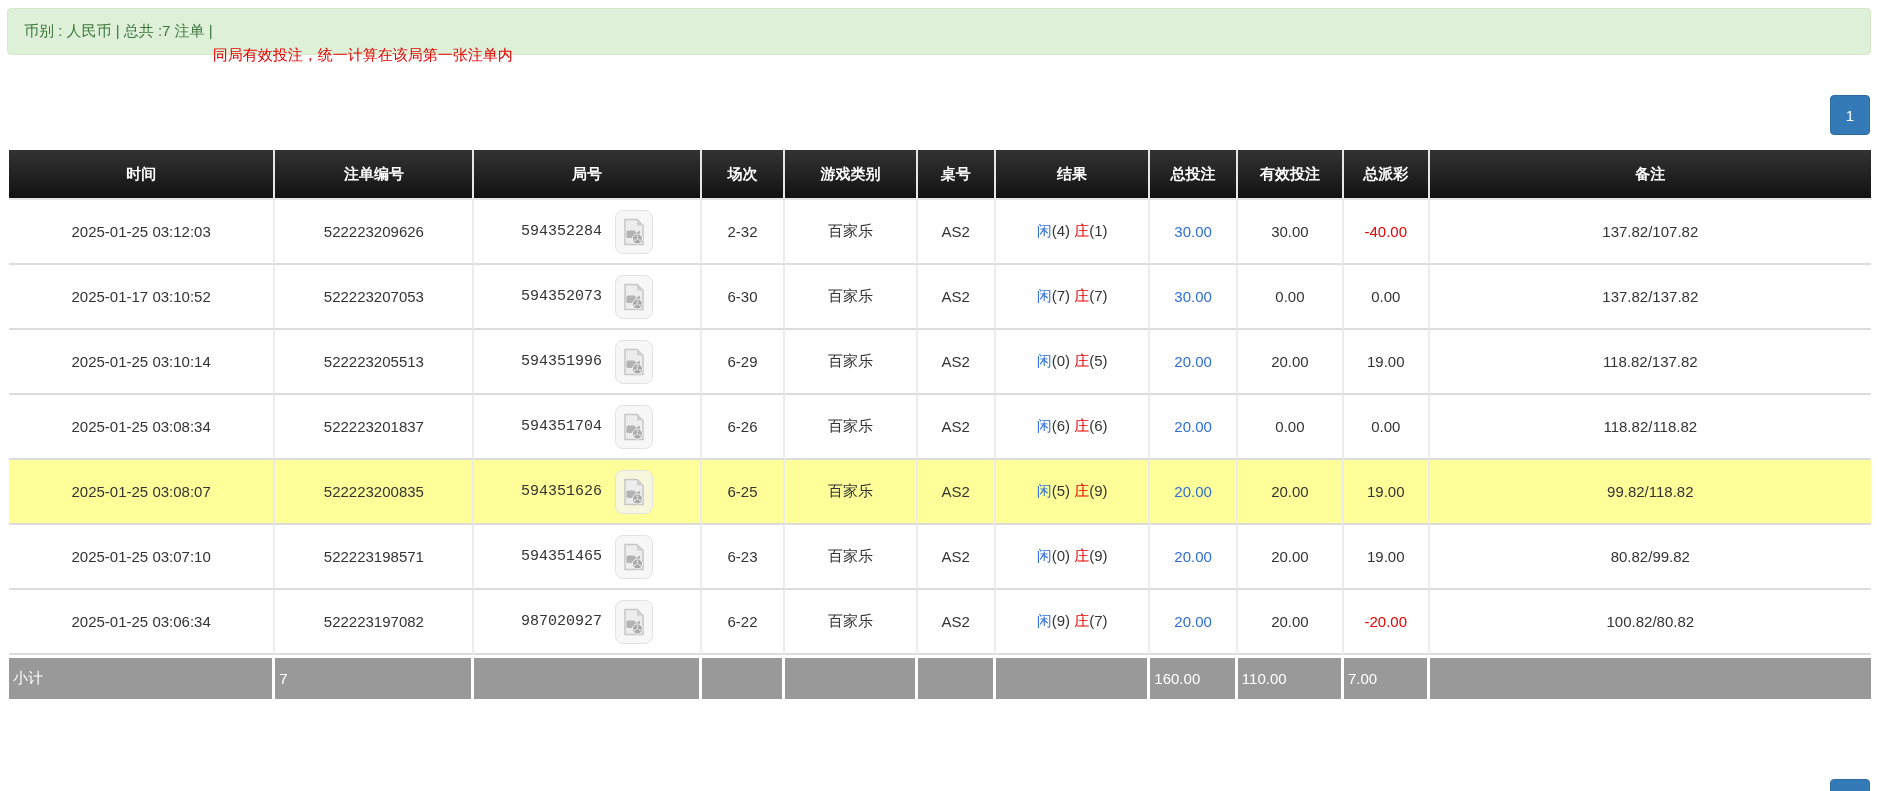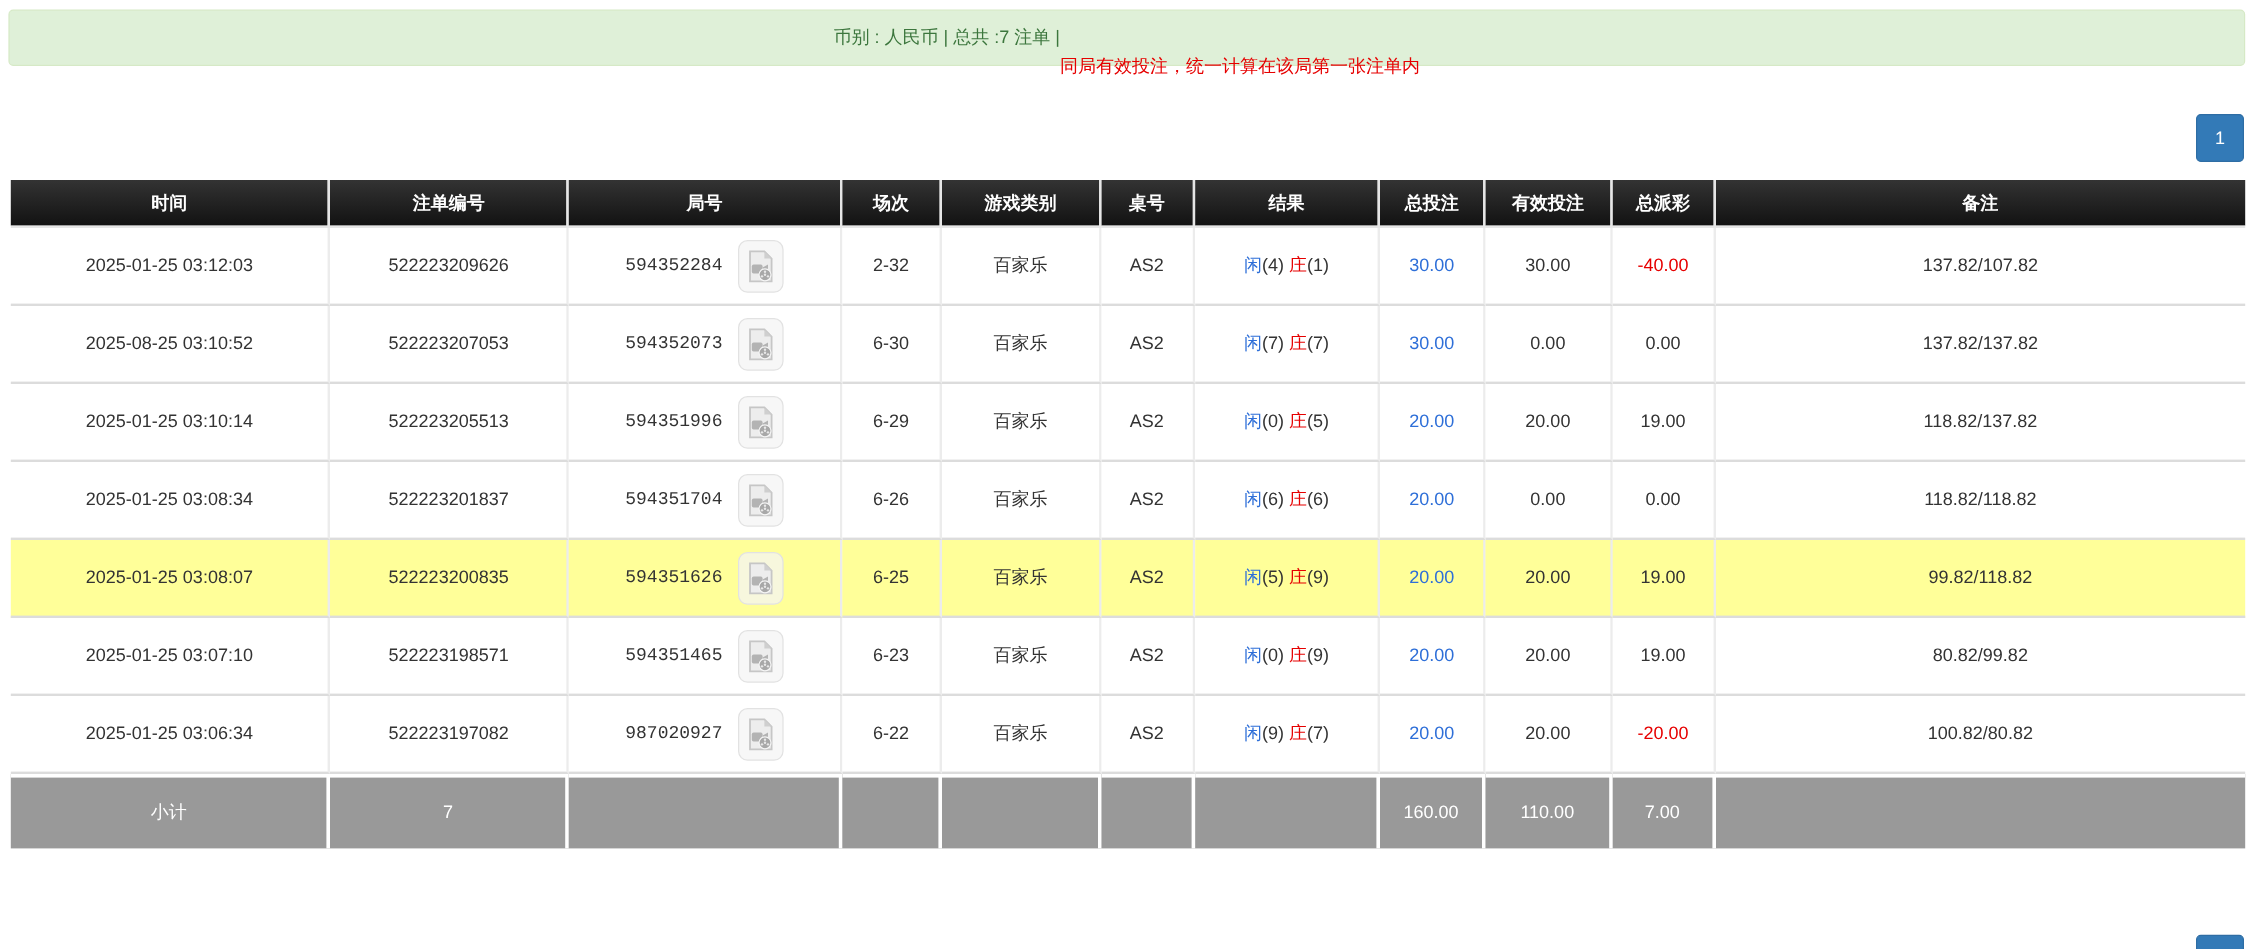--- a/index.html
+++ b/index.html
@@ -8,21 +8,21 @@
     width:1878px; height:791px; position:relative; overflow:hidden;
     background:#ffffff;
     font-family:"Liberation Sans","DejaVu Sans",sans-serif;
     -webkit-font-smoothing:antialiased;
   }
 
   
   .summary-bar {
     position:absolute; top:8px; left:7px; right:7px; height:47px;
     background:#dff0d8; border:1px solid #d6e9c6; border-radius:4px;
-    display:flex; align-items:center; justify-content:center;
+    display:flex; align-items:center; justify-content:flex-start;
     padding:0 16px; font-size:15px;
   }
   .summary-left  { color:#3c763d; }
   .summary-right { color:#e60000;margin-top:47px; }
 
   
   .page-btn {
     position:absolute; width:40px; height:40px;
     background:#337ab7; border:1px solid #2e6da4; border-radius:4px;
     color:#fff; font-size:15px;
@@ -44,21 +44,21 @@
   col.c-session  { width:4.5%;  }
   col.c-game     { width:7.1%;  }
   col.c-tableno  { width:4.2%;  }
   col.c-result   { width:8.3%;  }
   col.c-totalbet { width:4.7%;  }
   col.c-validbet { width:5.7%;  }
   col.c-payout   { width:4.6%;  }
   col.c-remark   { width:auto;  }
 
   th {
-    height:40px; padding:0 4px;
+    height:50px; padding:0 4px;
     background:linear-gradient(#333333,#121212);
     color:#fff; font-weight:bold; font-size:15px; text-align:center;
     border-right:2px solid #e6e6e6; border-bottom:2px solid #e6e6e6;
   }
   th:last-child { border-right:none; }
 
   tbody td {
     height:65px; padding:0 4px; text-align:center; background:#fff;
     border-right:2px solid #ececec; border-bottom:2px solid #dcdcdc;
   }
@@ -71,21 +71,21 @@
     background:rgba(244,244,244,0.75); border:1px solid #e2e2e2; border-radius:8px;
     display:flex; align-items:center; justify-content:center;
     cursor:pointer; padding:0;
   }
 
   .blue { color:#2e6fd8; }
   .red  { color:#e60000; }
 
   
   tfoot td {
-    height:62px; padding:0 4px; text-align:center;
+    height:44px; padding:0 4px; 
     background:#999999; color:#fff; font-size:15px;
     border-right:3px solid #fff; border-top:3px solid #fff;
   }
   tfoot td:last-child { border-right:none; }
   tfoot tr.row-total td:first-child { border-bottom-left-radius:6px; }
   tfoot tr.row-total td:last-child  { border-bottom-right-radius:6px; }
 </style>
 </head>
 <body>
 
@@ -156,21 +156,21 @@
       <span class="blue">闲</span><span>(4)</span>
       <span class="red">庄</span><span>(1)</span>
     </td>
     <td class="blue">30.00</td>
     <td>30.00</td>
     <td class="red">-40.00</td>
     <td>137.82/107.82</td>
   </tr>
 
   <tr>
-    <td>2025-08-25 03:10:52</td>
+    <td>2025-01-17 03:10:52</td>
     <td>522223207053</td>
     <td>
       <span class="round-cell">
         <span>594352073</span>
         <button class="video-btn">
           <span style="display:flex">
             <svg width="24" height="28" viewBox="0 0 24 28">
               <path d="M3 1.5 h12 l6 6 v19 h-18 z" fill="#ededed" stroke="#c6c6c6" stroke-width="1.5"></path>
               <path d="M15 1.5 l6 6 h-6 z" fill="#cfcfcf"></path>
               <rect x="4.5" y="12.5" width="9" height="7.5" rx="1.5" fill="#b3b3b3"></rect>

